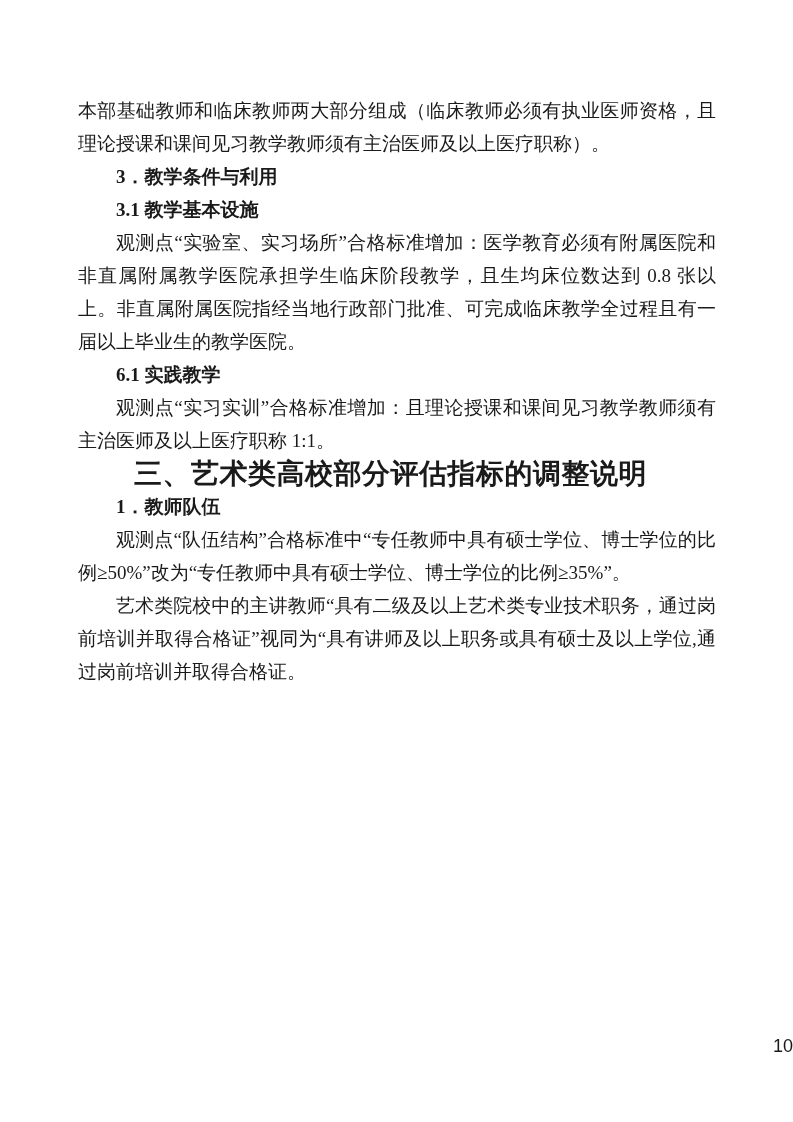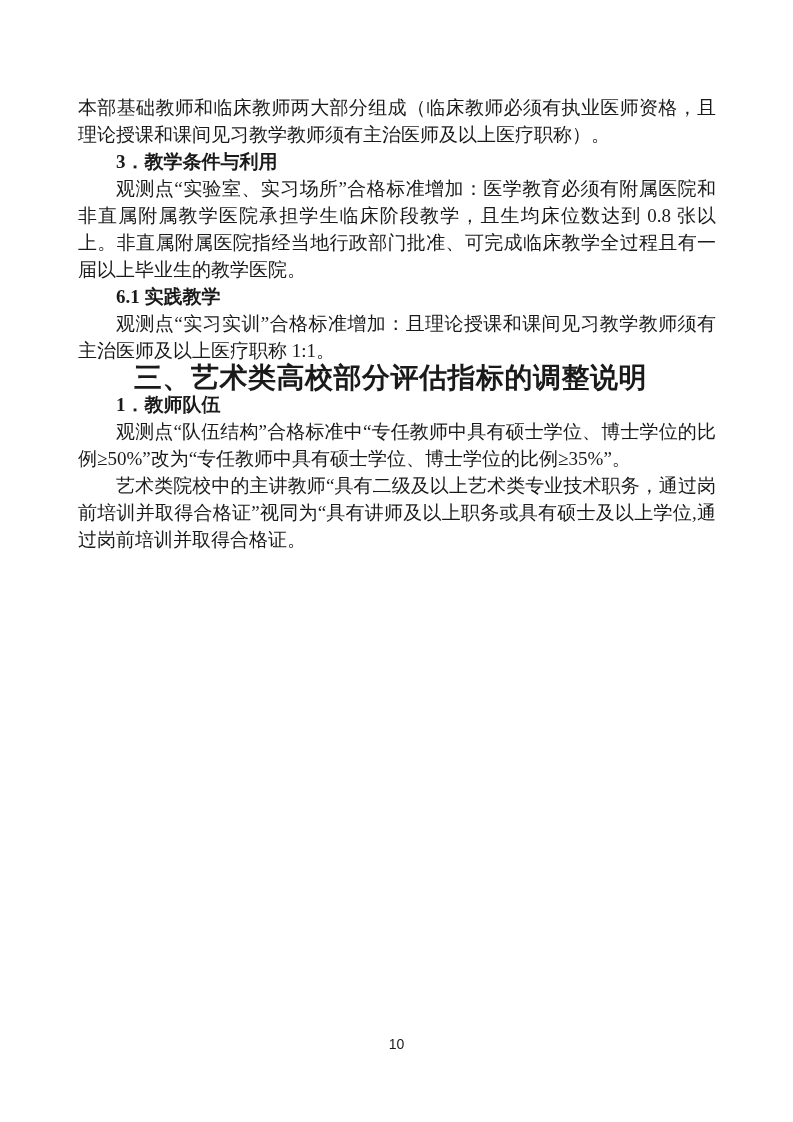--- a/index.html
+++ b/index.html
@@ -12,21 +12,21 @@
     overflow: hidden;
     font-family: "Liberation Serif", "DejaVu Serif", serif;
     color: #1a1a1a;
   }
   .content {
     position: absolute;
     left: 78px;
     top: 94px;
     width: 638px;
     font-size: 19px;
-    line-height: 27px;
+    line-height: 33px;
   }
   .content p { margin: 0; padding: 0; }
   .para {
     text-align: justify;
     text-justify: inter-ideograph;
     text-indent: 2em;
   }
   .para.cont { text-indent: 0; }
   .h1n, .h2n {
     font-weight: bold;
@@ -38,33 +38,34 @@
     margin-left: 2em !important;
     font-size: 28px;
     font-family: "Liberation Sans", "DejaVu Sans", sans-serif;
     letter-spacing: 0.5px;
   }
   .footer {
     position: absolute;
     top: 1036px;
     left: 0;
     width: 100%;
-    text-align: center;
-    font-size: 14px;
+    text-align: right;
+    font-size: 18px;
     font-family: "Liberation Sans", "DejaVu Sans", sans-serif;
     color: #1a1a1a;
   }
 </style>
 </head>
 <body>
 
 <div class="page">
   <div class="content">
       <p class="para cont">本部基础教师和临床教师两大部分组成（临床教师必须有执业医师资格，且理论授课和课间见习教学教师须有主治医师及以上医疗职称）。</p>
       <p class="h1n">3．教学条件与利用</p>
+      <p class="h2n">3.1 教学基本设施</p>
       <p class="para">观测点“实验室、实习场所”合格标准增加：医学教育必须有附属医院和非直属附属教学医院承担学生临床阶段教学，且生均床位数达到 0.8 张以上。非直属附属医院指经当地行政部门批准、可完成临床教学全过程且有一届以上毕业生的教学医院。</p>
       <p class="h2n">6.1 实践教学</p>
       <p class="para">观测点“实习实训”合格标准增加：且理论授课和课间见习教学教师须有主治医师及以上医疗职称 1:1。</p>
       <p class="hsec">三、艺术类高校部分评估指标的调整说明</p>
       <p class="h1n">1．教师队伍</p>
       <p class="para">观测点“队伍结构”合格标准中“专任教师中具有硕士学位、博士学位的比例≥50%”改为“专任教师中具有硕士学位、博士学位的比例≥35%”。</p>
       <p class="para">艺术类院校中的主讲教师“具有二级及以上艺术类专业技术职务，通过岗前培训并取得合格证”视同为“具有讲师及以上职务或具有硕士及以上学位,通过岗前培训并取得合格证。</p>
     </div>
   <div class="footer">10</div>
 </div>

